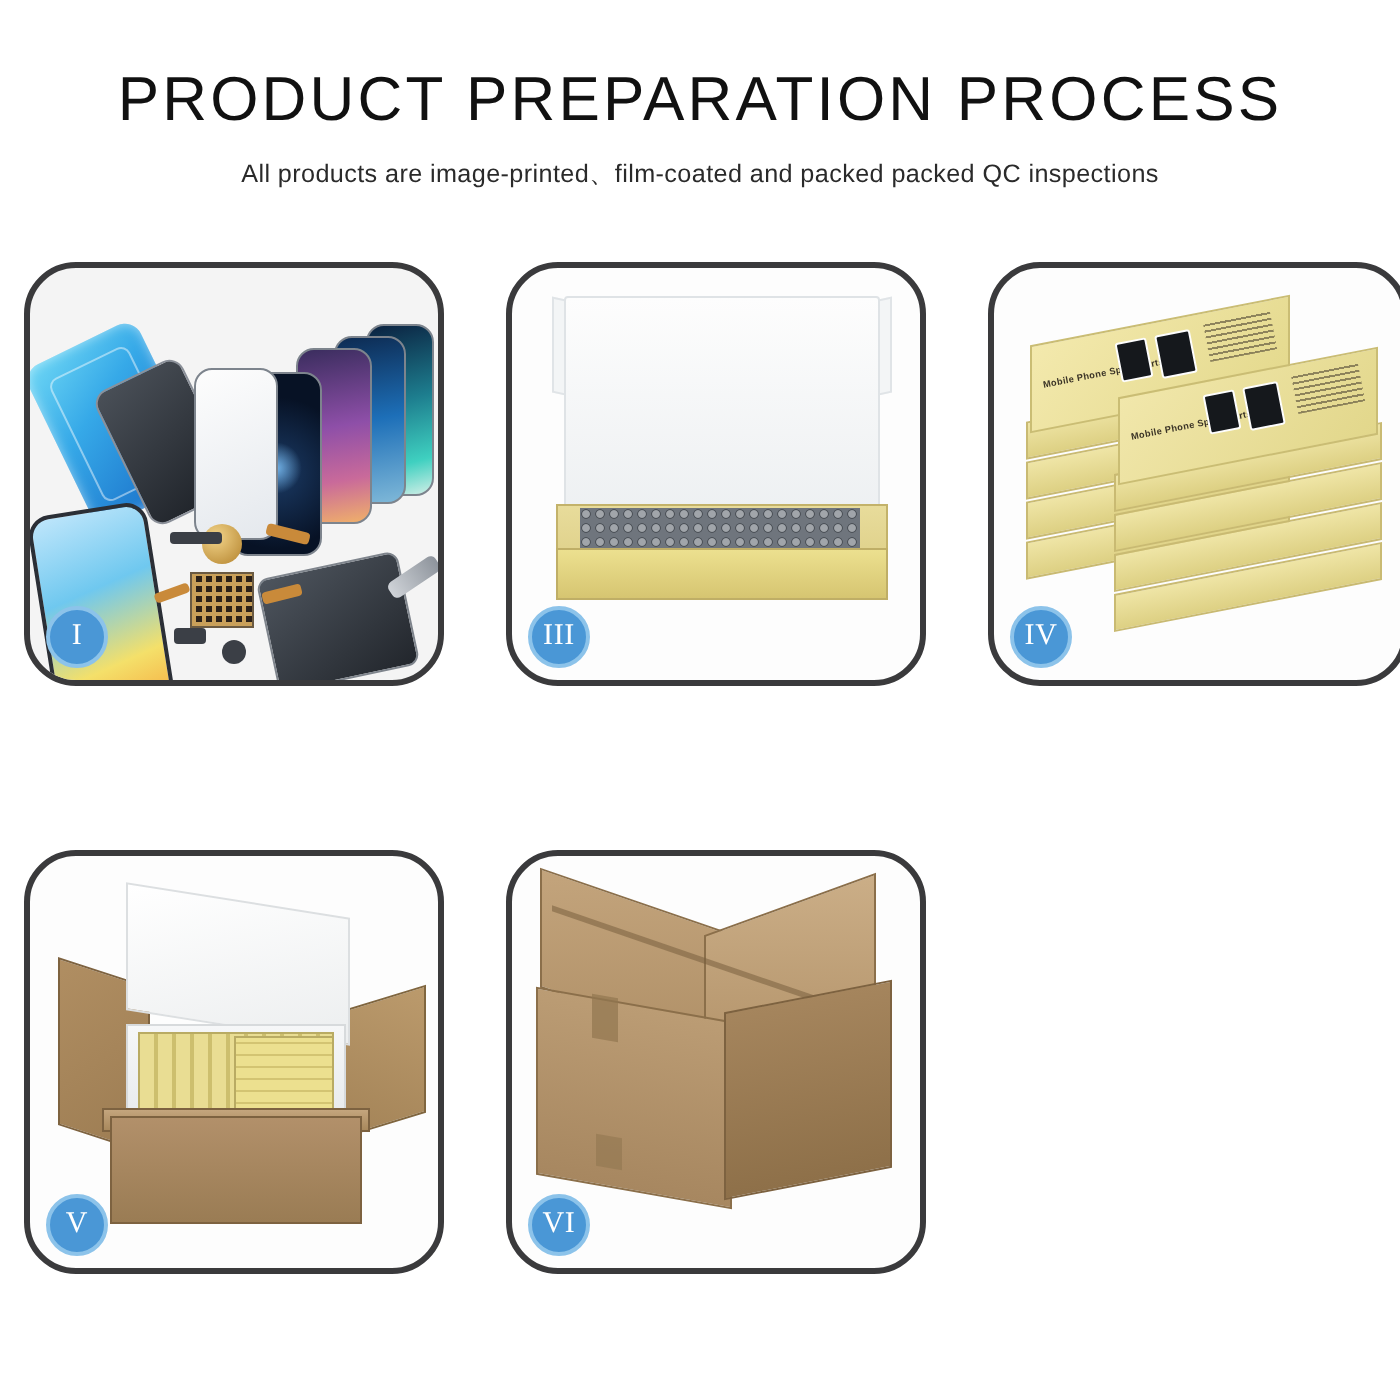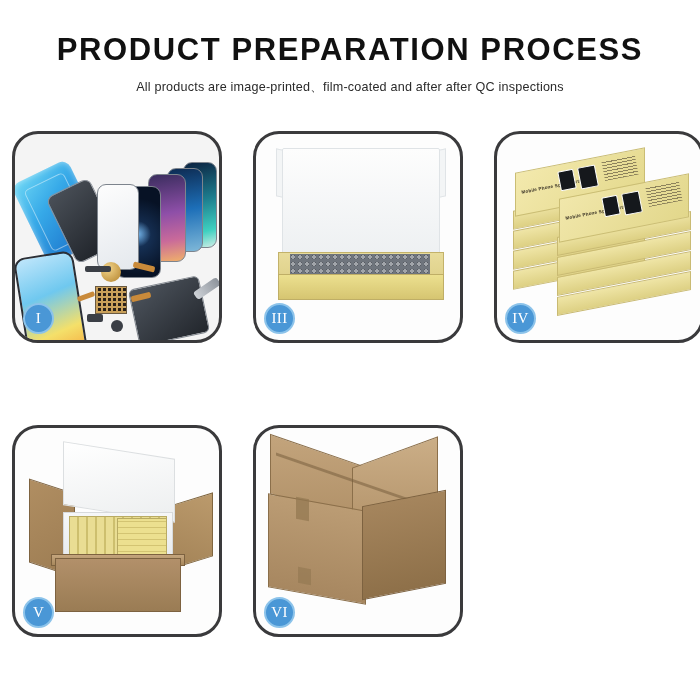--- a/index.html
+++ b/index.html
@@ -7,21 +7,21 @@
     width:700px;height:700px;
     background:#ffffff;
     font-family:"Liberation Sans","DejaVu Sans",sans-serif;
     overflow:hidden;
   }
   .page{position:relative;width:700px;height:700px;box-sizing:border-box;}
 
   
   .header{padding-top:34px;text-align:center;}
   .title{
-    font-size:31px;font-weight:700;color:#111;
+    font-size:31px;font-weight:400;color:#111;
     letter-spacing:1.6px;line-height:1;
     white-space:nowrap;
   }
   .subtitle{
     margin-top:14px;font-size:12.6px;color:#2a2a2a;
     letter-spacing:.2px;white-space:nowrap;
   }
 
   
   .grid{
@@ -317,21 +317,21 @@
     background:rgba(145,118,80,.6);transform:skewY(10deg);
   }
 </style>
 </head>
 <body>
 
 <div class="page">
 
   <div class="header">
     <div class="title">PRODUCT PREPARATION PROCESS</div>
-    <div class="subtitle">All products are image-printed、film-coated and after after QC inspections</div>
+    <div class="subtitle">All products are image-printed、film-coated and packed packed QC inspections</div>
   </div>
 
   <div class="grid">
 
     <div class="card p1">
       <div class="photo">
         <div class="adh"></div>
         <div class="phbk"></div>
         <div class="scr s-grn"></div>
         <div class="scr s-blu"></div>

